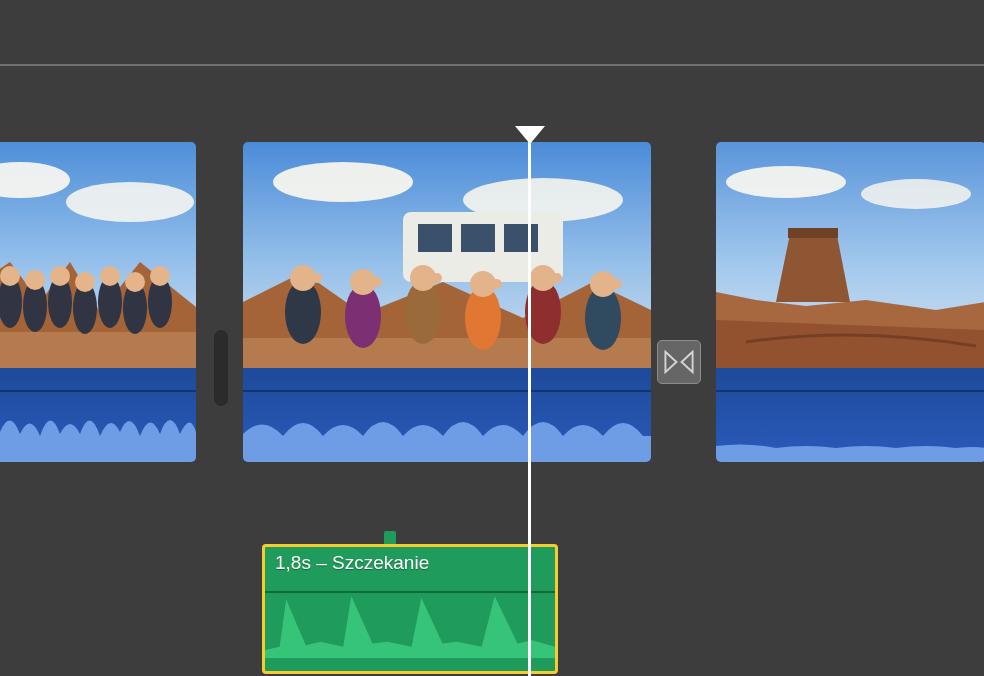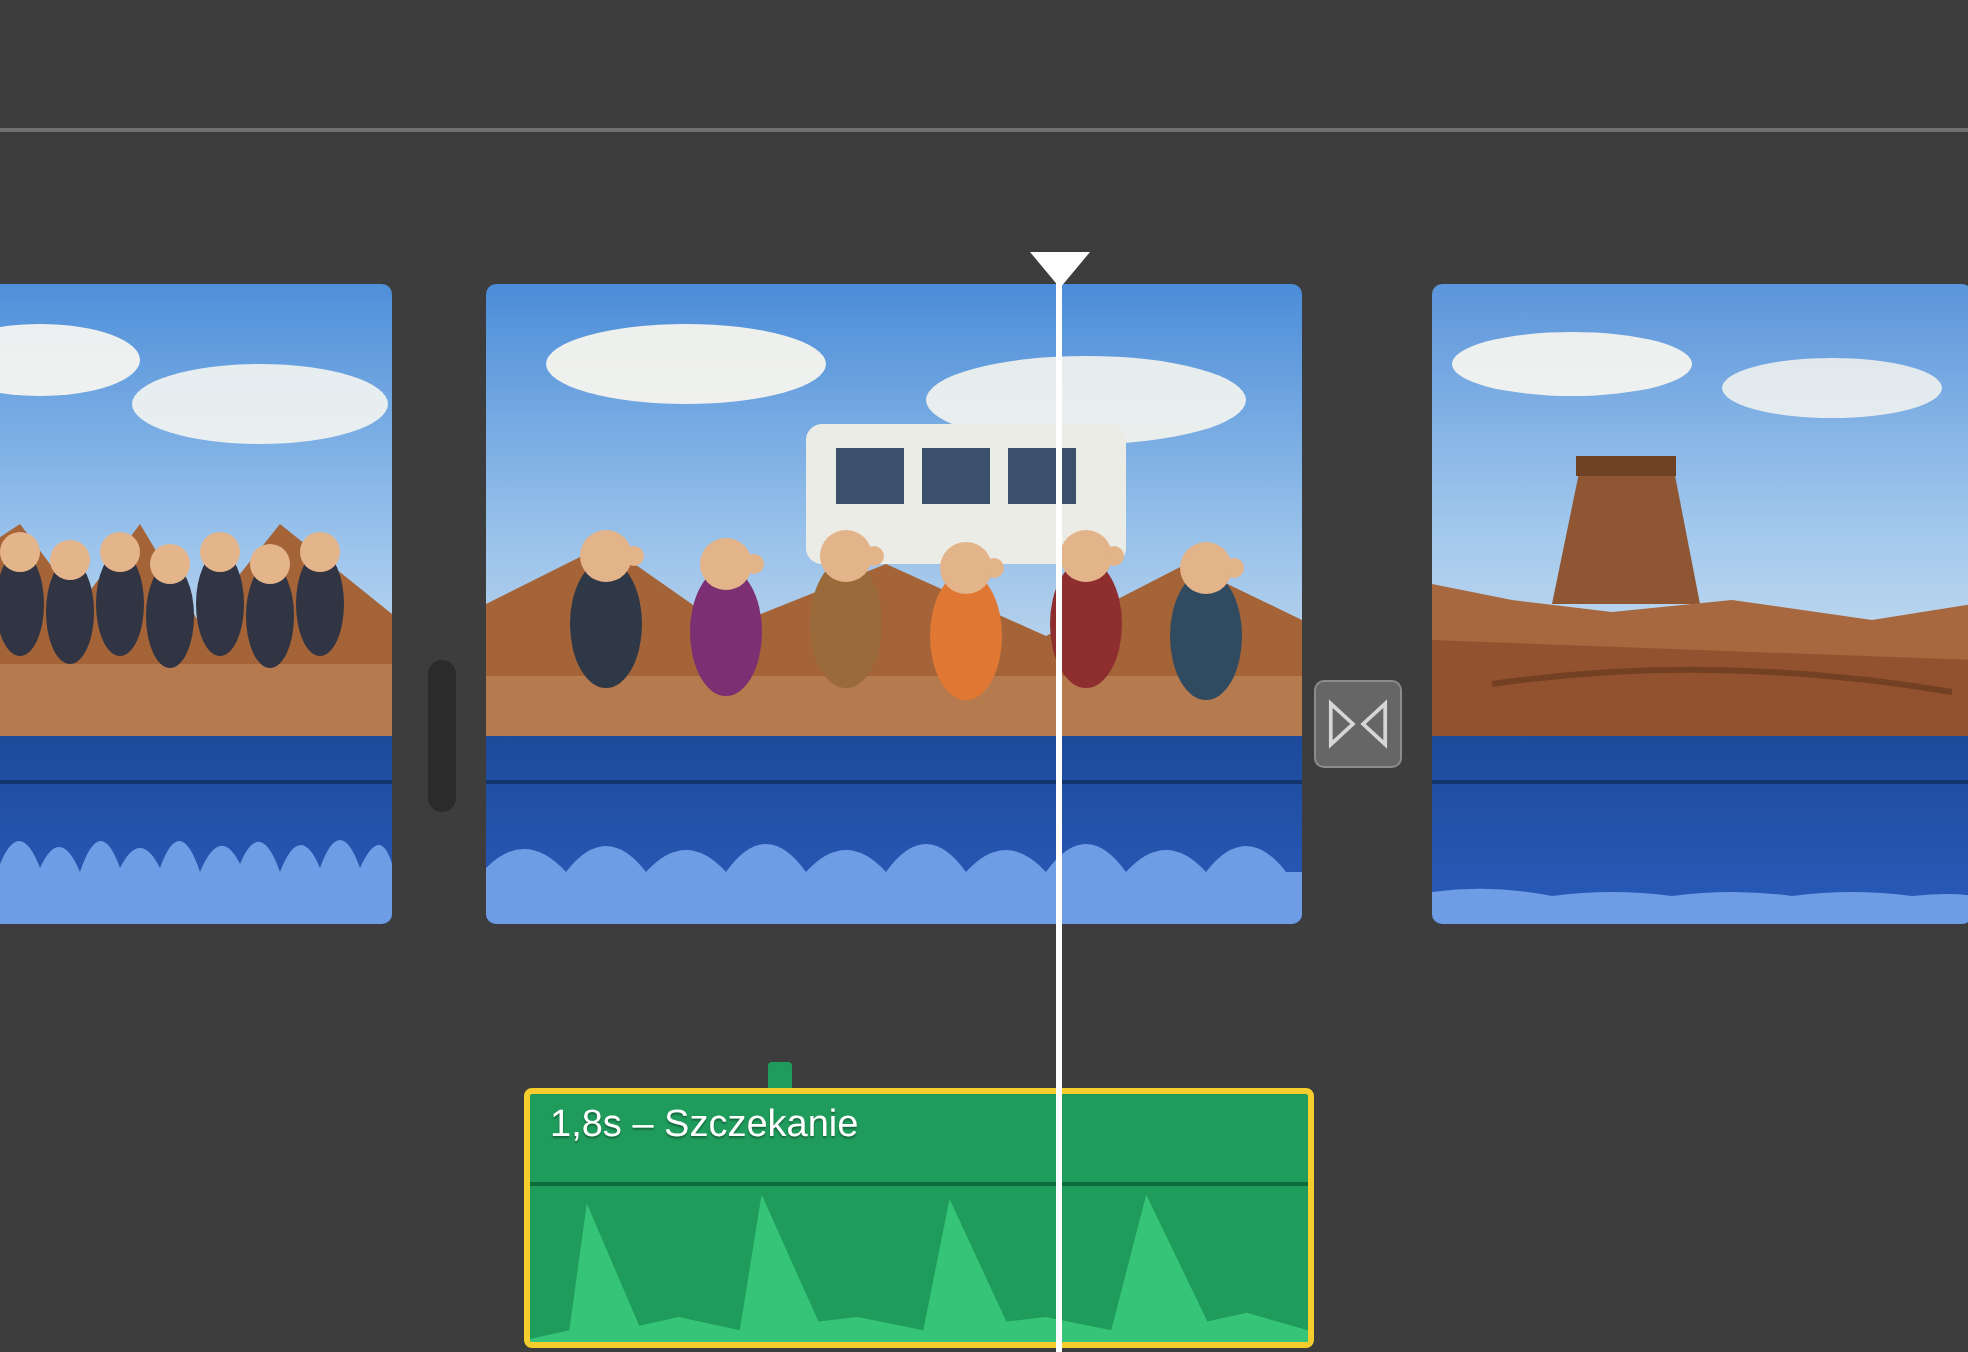--- a/index.html
+++ b/index.html
@@ -90,21 +90,21 @@
     align-items: center;
     justify-content: center;
   }
   .transition svg { stroke:#d6d6d6; fill:none; stroke-width:2.2; }
 
   
   .sfx-clip {
     position: absolute;
     top: 478px;
     left: 262px;
-    width: 395px;
+    width: 296px;
     height: 130px;
     background: #1f9c5b;
     border: 3px solid #f5ce2e;
     border-radius: 4px;
     overflow: hidden;
   }
   .sfx-pin {
     position: absolute;
     top: 465px;
     left: 384px;

